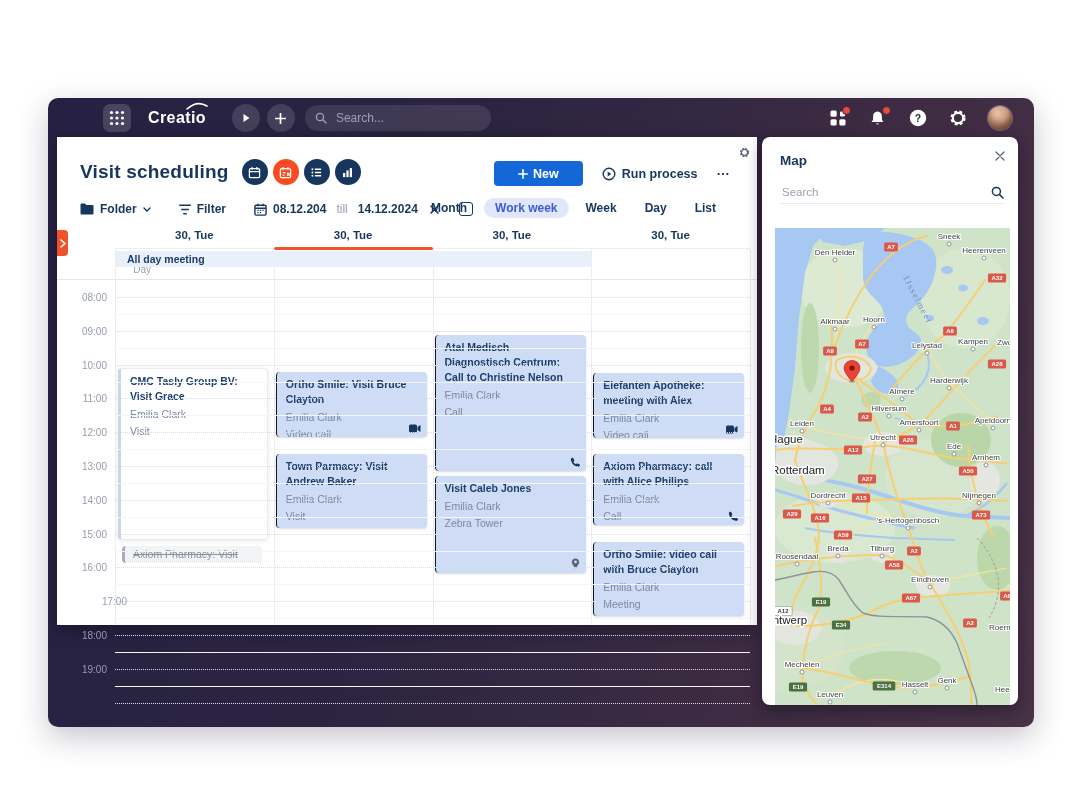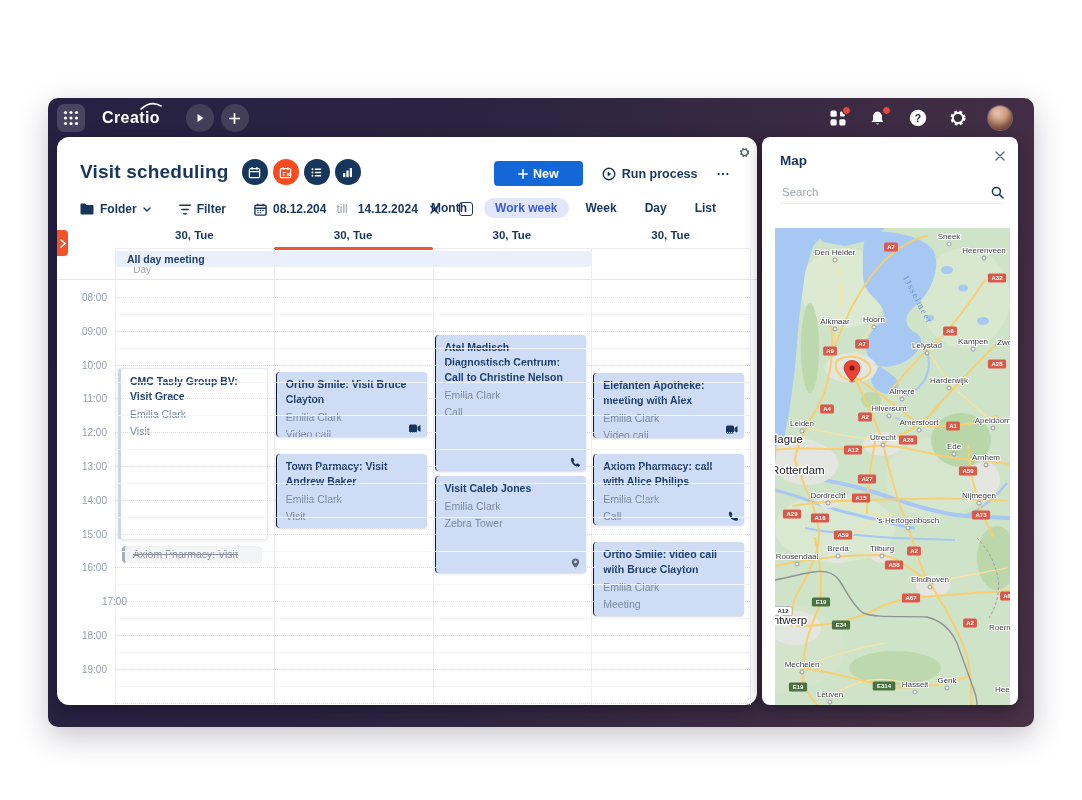--- a/index.html
+++ b/index.html
@@ -2,42 +2,42 @@
 <html><head>
 <meta charset="utf-8">
 <style>
   html,body{margin:0;padding:0;background:#ffffff;width:1082px;height:800px;
     font-family:"Liberation Sans",sans-serif;-webkit-font-smoothing:antialiased;}
   .stage{position:relative;width:1082px;height:800px;overflow:hidden;}
   .window{position:absolute;left:48px;top:98px;width:986px;height:629px;border-radius:10px;
     background:linear-gradient(105deg,#262143 0%,#2b2441 38%,#3a2a42 68%,#4a3246 100%);overflow:hidden;
     box-shadow:0 10px 30px rgba(30,20,50,.25);}
   
-  .navbar{position:absolute;top:0;left:0;right:0;height:40px;display:flex;align-items:center;}
+  .navbar{position:absolute;top:0;left:0;right:0;height:40px;display:flex;align-items:center;padding-left:46px;}
   .apps-btn{margin-left:9px;width:28px;height:28px;border-radius:7px;background:rgba(255,255,255,.16);
     display:flex;align-items:center;justify-content:center;cursor:pointer;}
   .logo{margin-left:17px;color:#fff;font-size:16px;font-weight:700;letter-spacing:.4px;position:relative;}
   .logo svg{position:absolute;right:-2px;top:-7px;}
   .circle-btn{width:28px;height:28px;border-radius:50%;background:rgba(255,255,255,.13);
     display:flex;align-items:center;justify-content:center;cursor:pointer;}
   .play-btn{margin-left:26px;} .plus-btn{margin-left:7px;}
   .search-pill{margin-left:10px;width:166px;height:26px;border-radius:13px;background:rgba(255,255,255,.10);
     display:flex;align-items:center;padding:0 10px;gap:7px;}
   .search-pill input{background:transparent;border:none;outline:none;color:#d6d9e4;font-size:12px;width:120px;
     font-family:"Liberation Sans",sans-serif;}
   .search-pill input::placeholder{color:#9aa0b6;}
   .nav-right{margin-left:auto;display:flex;align-items:center;gap:21px;padding-right:8px;}
   .nav-ic{position:relative;width:19px;height:19px;display:flex;align-items:center;justify-content:center;cursor:pointer;}
   .red-dot{position:absolute;top:-3px;right:-4px;width:7px;height:7px;border-radius:50%;background:#e64a3c;
     border:1.5px solid #332a44;}
   .avatar{width:24px;height:24px;border-radius:50%;margin-right:14px;cursor:pointer;
     background:radial-gradient(circle at 38% 32%,#e7c3ac 0%,#cf9d82 45%,#8a5f4e 78%,#6e4a3c 100%);
     box-shadow:inset 0 -7px 6px rgba(90,45,30,.45),0 0 0 1px rgba(255,255,255,.25);}
   
-  .main-card{position:absolute;left:9px;top:39px;width:700px;height:568px;background:#fff;border-radius:12px;
+  .main-card{position:absolute;left:9px;top:39px;width:700px;height:488px;background:#fff;border-radius:0;
     box-shadow:0 5px 16px rgba(10,8,25,.45);}
   .map-card{position:absolute;left:714px;top:39px;width:256px;height:568px;background:#fff;border-radius:8px;
     box-shadow:0 5px 16px rgba(10,8,25,.45);}
   .left-tab{position:absolute;left:9px;top:132px;width:11px;height:26px;background:#f1522a;
     border-radius:0 4px 4px 0;z-index:6;display:flex;align-items:center;justify-content:center;cursor:pointer;}
   
   .card-gear{position:absolute;right:7px;top:7px;cursor:pointer;}
   .title-row{position:absolute;left:23px;top:21px;height:28px;display:flex;align-items:center;}
   .page-title{font-size:19px;font-weight:700;color:#17365d;letter-spacing:.2px;}
   .tcircle{width:26px;height:26px;border-radius:50%;background:#17365d;display:flex;align-items:center;
@@ -131,20 +131,27 @@
       </div>
       <div class="circle-btn play-btn">
         <svg width="10" height="10" viewBox="0 0 10 10">
           <path d="M2.5,1 L8.5,5 L2.5,9 Z" fill="#fff"></path>
         </svg>
       </div>
       <div class="circle-btn plus-btn">
         <svg width="11" height="11" viewBox="0 0 11 11">
           <path d="M5.5,0.5 V10.5 M0.5,5.5 H10.5" stroke="#fff" stroke-width="1.7" stroke-linecap="round"></path>
         </svg>
+      </div>
+      <div class="search-pill">
+        <svg width="12" height="12" viewBox="0 0 12 12">
+          <circle cx="5" cy="5" r="3.6" fill="none" stroke="#9aa0b6" stroke-width="1.4"></circle>
+          <path d="M8,8 L11,11" stroke="#9aa0b6" stroke-width="1.4" stroke-linecap="round"></path>
+        </svg>
+        <input placeholder="Search..." style="">
       </div>
       <div class="nav-right">
         <div class="nav-ic">
           <svg width="16" height="16" viewBox="0 0 16 16" fill="#fff">
             <rect x="0.5" y="0.5" width="6.2" height="6.2" rx="1.5"></rect>
             <rect x="10" y="1.5" width="5" height="5" rx="1.3"></rect>
             <rect x="0.5" y="9.3" width="6.2" height="6.2" rx="1.5"></rect>
             <rect x="9.3" y="9.3" width="6.2" height="6.2" rx="1.5"></rect>
           </svg>
           <span class="red-dot"></span>

